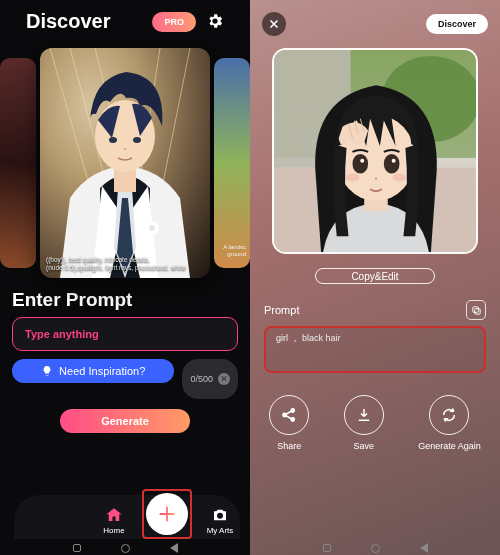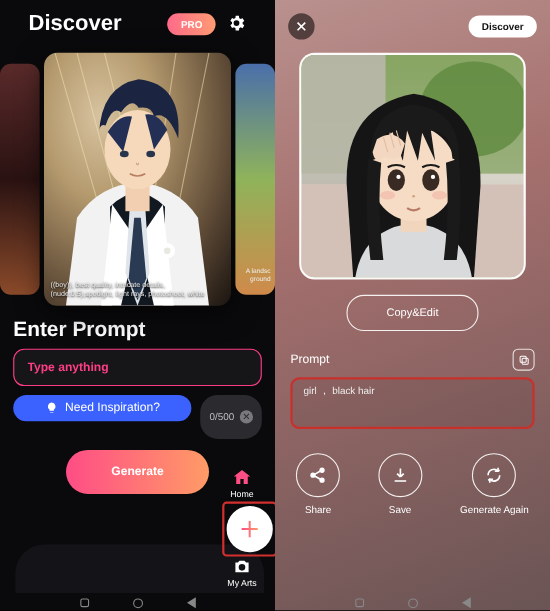--- a/index.html
+++ b/index.html
@@ -29,44 +29,44 @@
 
   
   .prompt-block { padding: 6px 12px 0; }
   .ep-label { color: #fff; font-size: 19px; font-weight: 600; margin-bottom: 6px; }
   .ep-input { display: block; width: 100%; background: rgba(255,255,255,.05); border: 1.5px solid #ff3d87; color: #ff3d87; font-size: 11px; padding: 10px 12px; border-radius: 10px; outline: none; }
   .ep-input::placeholder { color: #ff3d87; font-weight: 600; }
   .ep-row { display: flex; gap: 8px; margin-top: 8px; }
   .inspire { flex: 1; background: #3b62ff; color: #fff; border-radius: 16px; font-size: 11px; display: flex; align-items: center; justify-content: center; gap: 6px; height: 24px; }
   .counter { background: #2b2b2f; border-radius: 16px; color: #bfbfc3; font-size: 9px; display: flex; align-items: center; gap: 5px; padding: 0 8px; height: 40px; }
   .counter .xc { width: 12px; height: 12px; border-radius: 50%; background: #7a7a7e; color:#2b2b2f; font-size: 9px; display:flex;align-items:center;justify-content:center; }
-  .gen-btn { margin: 10px auto 0; background: linear-gradient(90deg,#ff4d86,#ff9b66); color: #fff; border-radius: 20px; font-size: 11px; font-weight: 600; width: 130px; height: 40px; display:flex;align-items:center;justify-content:center; }
-
-  
-  .bnav { position: absolute; bottom: 16px; left: 4px; right: 0; display: flex; align-items: flex-end; justify-content: flex-end; flex-direction: column; }
+  .gen-btn { margin: 10px auto 0; background: linear-gradient(90deg,#ff4d86,#ff9b66); color: #fff; border-radius: 20px; font-size: 11px; font-weight: 600; width: 130px; height: 24px; display:flex;align-items:center;justify-content:center; }
+
+  
+  .bnav { position: absolute; bottom: 16px; left: 4px; right: 0; display: flex; align-items: flex-end; justify-content: flex-end; }
   .bnav .bg { position: absolute; left: 10px; right: 10px; bottom: 0; height: 44px; background: #141418; border-radius: 26px 26px 0 0; }
   .nav-item { position: relative; display: flex; flex-direction: column; align-items: center; gap: 2px; color: #fff; font-size: 8px; z-index: 2; width: 60px; padding-bottom: 4px;}
   .nav-item.active .hicon { color: #ff4d86; }
   .fab-wrap { position: relative; z-index: 3; margin-bottom: 2px; width: 46px; height: 46px; }
   .fab { width: 42px; height: 42px; border-radius: 50%; background: #fff; display: flex; align-items: center; justify-content: center; margin:2px; }
   .fab svg { width: 22px; height: 22px; }
   .fab-outline { position:absolute; inset:-2px; border:2px solid #d32f2f; border-radius: 4px; }
 
   .sysbar { position: absolute; bottom: 0; left: 0; right: 0; height: 14px; display:flex; align-items:center; justify-content:center; gap: 40px; }
   .sysbar .sq { width:8px;height:8px;border:1.5px solid #888;border-radius:2px; }
   .sysbar .cir { width:9px;height:9px;border:1.5px solid #888;border-radius:50%; }
   .sysbar .tri { width:0;height:0;border-top:5px solid transparent;border-bottom:5px solid transparent;border-right:8px solid #888; }
 
   
   .r-header { display: flex; align-items: center; justify-content: space-between; padding: 12px 12px 8px; }
   .close-circle { width: 24px; height: 24px; border-radius: 50%; background: rgba(0,0,0,.55); display:flex;align-items:center;justify-content:center; color:#fff; }
   .upscale { background: #fff; color: #111; font-size: 9px; font-weight: 600; padding: 5px 12px; border-radius: 14px; }
   .r-preview { margin: 4px 22px 0; width: 206px; height: 206px; border-radius: 14px; border: 2px solid rgba(255,255,255,.95); overflow: hidden; background: linear-gradient(180deg,#9eb273 0,#d8d4c9 55%,#caa9a0 100%); position: relative; }
   .r-preview svg { position:absolute; inset:0; }
-  .ce-btn { margin: 14px auto 0; width: 120px; height: 33px; border: 1.5px solid rgba(255,255,255,.9); border-radius: 16px; color:#fff; font-size: 10px; display:flex;align-items:center;justify-content:center; }
+  .ce-btn { margin: 14px auto 0; width: 120px; height: 16px; border: 1.5px solid rgba(255,255,255,.9); border-radius: 16px; color:#fff; font-size: 10px; display:flex;align-items:center;justify-content:center; }
   .p-section { margin: 16px 14px 0; }
   .p-head { display:flex; align-items:center; justify-content: space-between; color:#fff; font-size: 11px; margin-bottom: 6px; }
   .copy-ic { width:20px;height:20px;border:1.2px solid rgba(255,255,255,.8);border-radius:5px;display:flex;align-items:center;justify-content:center; }
   .p-box { border: 2px solid #c9302c; border-radius: 8px; padding: 4px 10px 26px; color: #eee; font-size: 9px; background: rgba(0,0,0,.06); }
   .r-actions { margin-top: 22px; display:flex; justify-content: space-around; padding: 0 2px; }
   .r-act { display:flex; flex-direction: column; align-items:center; gap:6px; color:#fff; font-size: 9px; }
   .r-act .cir2 { width: 40px; height: 40px; border-radius: 50%; border: 1.5px solid rgba(255,255,255,.9); display:flex;align-items:center;justify-content:center; }
   .r-act svg { width: 18px; height: 18px; stroke: #fff; fill: none; stroke-width: 2; }
 </style>
 </head>

